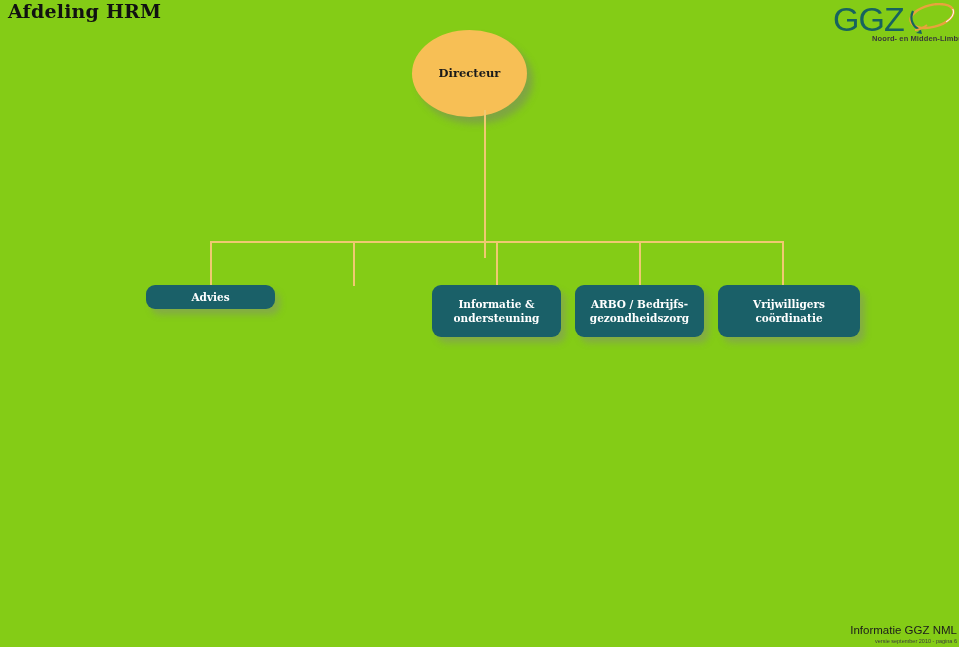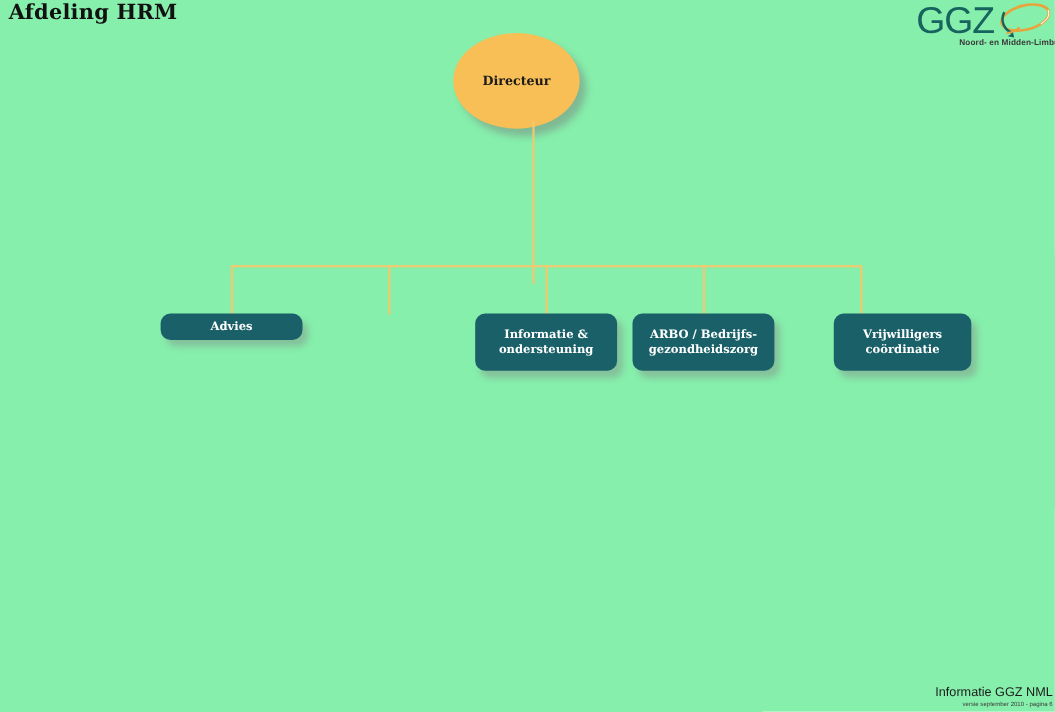--- a/index.html
+++ b/index.html
@@ -14,21 +14,21 @@
     overflow: hidden;
     position: relative;
   }
 
   #org-page {
     position: absolute;
     left: 0;
     top: 0;
     width: 959px;
     height: 647px;
-    background: #86efac;
+    background: #84cc16;
   }
 
   
   .page-title {
     position: absolute;
     left: 8px;
     top: 0px;
     font-family: "DejaVu Serif", "Liberation Serif", serif;
     font-weight: bold;
     font-size: 19px;
@@ -196,21 +196,21 @@
   <div class="node-box" style="left:432px; top:285px; width:129px; height:52px;">
     <span class="node-box-label">Informatie &amp;
 ondersteuning</span>
   </div>
 
   <div class="node-box" style="left:575px; top:285px; width:129px; height:52px;">
     <span class="node-box-label">ARBO / Bedrijfs-
 gezondheidszorg</span>
   </div>
 
-  <div class="node-box" style="left:758px; top:285px; width:125px; height:52px;">
+  <div class="node-box" style="left:718px; top:285px; width:142px; height:52px;">
     <span class="node-box-label">Vrijwilligers
 coördinatie</span>
   </div>
 
   <div class="footer">
     <div class="footer-title">Informatie GGZ NML</div>
     <div class="footer-sub">versie september 2010 - pagina 6</div>
   </div>
 
 </div>

